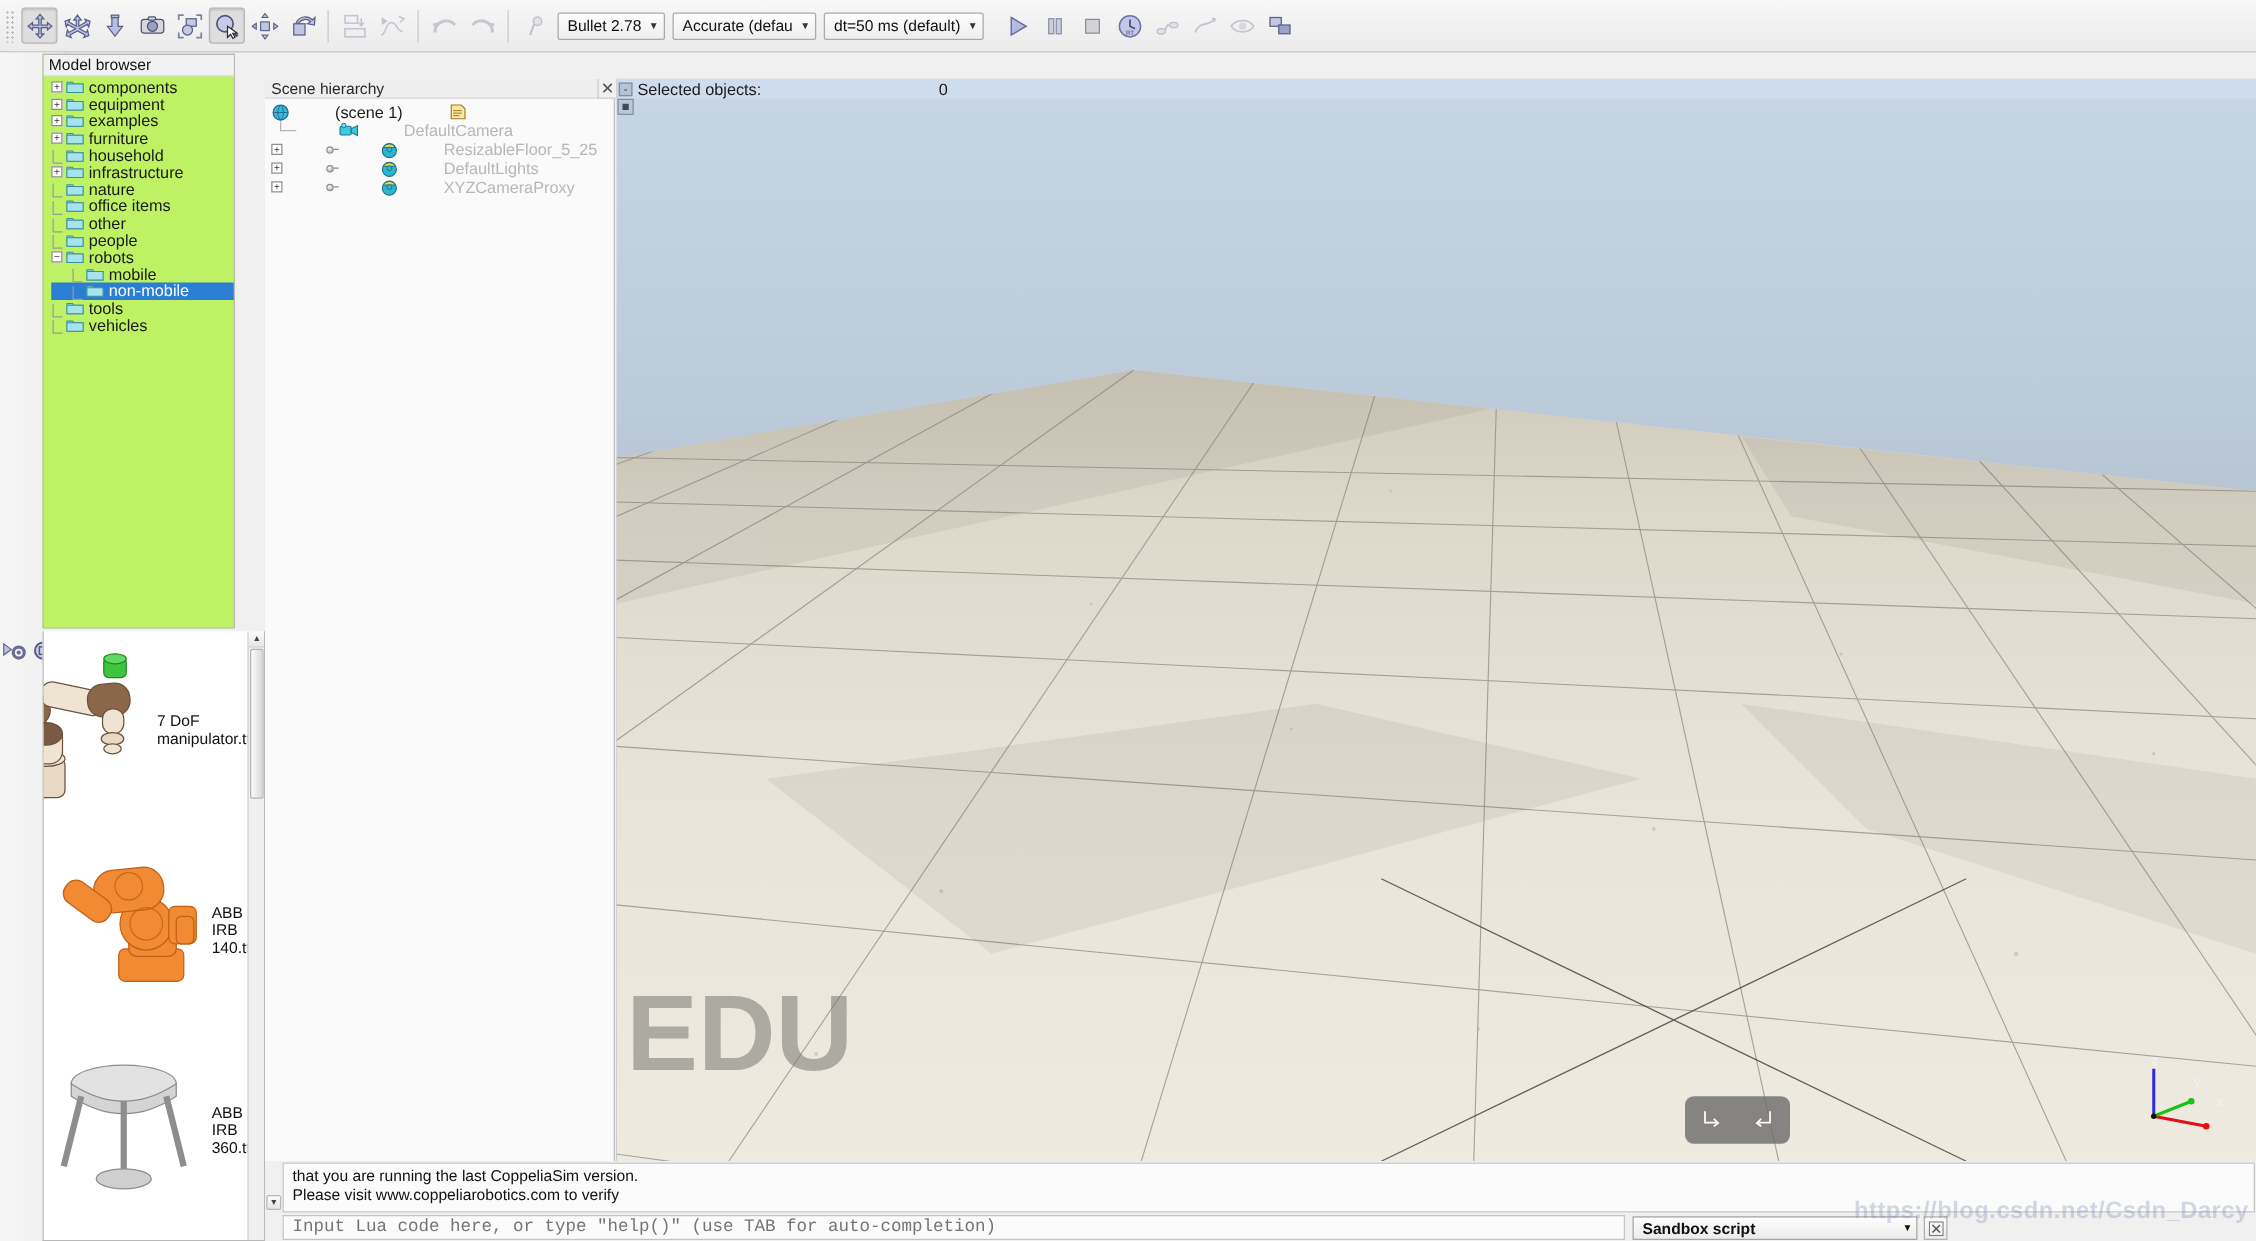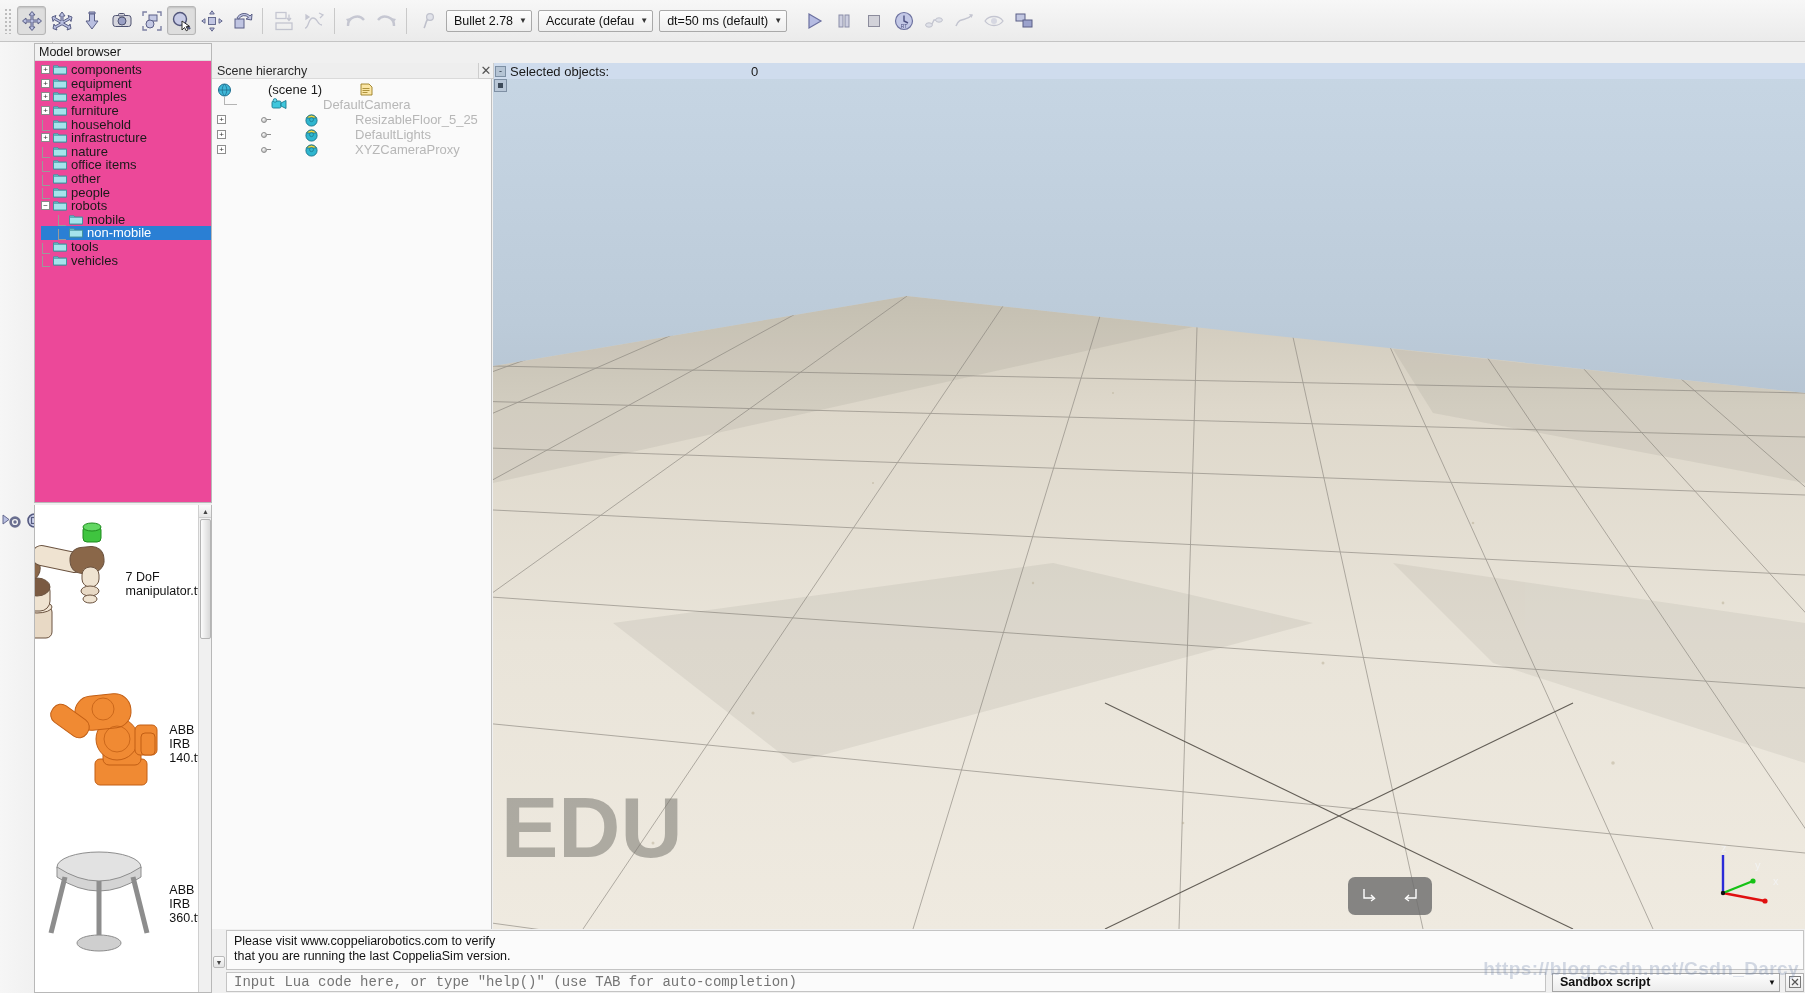--- a/index.html
+++ b/index.html
@@ -55,22 +55,22 @@
     background-size: 4px 3px; }
   .lbtn { width: 27px; height: 27px; margin: 3px 0; border: 1px solid transparent;
     border-radius: 3px; display: flex; align-items: center; justify-content: center;
     cursor: pointer; }
   .lbtn.on { background: #dcdcdc; border-color: #b2b2b2;
      box-shadow: inset 0 1px 2px rgba(0,0,0,.13); }
   .lsep { width: 22px; height: 1px; background: #d2d2d2; margin: 3px 0; }
 
   
   #model-browser {
-    position: absolute; left: 34px; top: 43px; width: 178px; height: 460px;
-    background: #ec4899; border: 1px solid #b8b8b8;
+    position: absolute; left: 34px; top: 43px; width: 154px; height: 460px;
+    background: #bef264; border: 1px solid #b8b8b8;
   }
   #mb-title { height: 17px; background: #f2f2f2; border-bottom: 1px solid #dcdcdc;
     font-size: 12.5px; padding-left: 4px; line-height: 17px; color: #151515; }
   #mb-tree { padding: 2px 0 0 6px; font-size: 13px; }
   .trow { height: 13.6px; display: flex; align-items: center; cursor: pointer;
     white-space: nowrap; padding-left: 0; }
   .trow.sel { background: #2a7fd4; color: #fff; }
   .tbox { width: 9px; height: 9px; border: 1px solid #8a8a8a; background: #fff;
     position: relative; flex: 0 0 auto; margin-right: 3px; font-size: 8px;
     line-height: 7px; text-align: center; color: #333; }
@@ -192,22 +192,22 @@
     background: #f0f0f0; }
   #status-scrollcol { position: absolute; left: 0; top: 0; width: 14px; height: 41px;
     background: #f0f0f0; }
   #status-scrollcol .dn { position:absolute; left:1px; bottom:2px; width:12px; height:12px;
     background: linear-gradient(#fbfbfb,#e3e3e3); border:1px solid #b9b9b9;
     border-radius:2px; display:flex; align-items:center; justify-content:center;
     font-size:7px; color:#444; }
   #status-box { position: absolute; left: 14px; top: 1px; width: 1578px; height: 40px;
     background: #fbfbfb; border: 1px solid #c4c4c4; padding: 3px 0 0 7px;
     font-size: 12.5px; line-height: 14.5px; color: #111; overflow: hidden; }
-  #lua-row { position: absolute; left: 14px; top: 43px; width: 1578px; height: 20px;
-    display: flex; align-items: center; }
+  #lua-row { position: absolute; left: 14px; top: 43px; width: 1332px; height: 20px;
+    display: flex; align-items: flex-end; }
   #lua-input { flex: 1; height: 20px; border: 1px solid #c4c4c4; background: #fbfbfb;
     font-family: "Liberation Mono", monospace; font-size: 14px; color: #a5a5a5;
     padding-left: 7px; line-height: 18px; outline: none; }
   #sandbox-combo { width: 228px; height: 19px; margin-left: 6px;
     border: 1px solid #a5a5a5; background: linear-gradient(#fdfdfd,#ececec);
     display:flex; align-items:center; padding: 0 3px 0 7px;
     font-size: 12.5px; font-weight: bold; color:#101010; cursor:pointer; }
   #sandbox-combo span.lab { flex: 1; }
   #sandbox-combo span.car { font-size: 8px; }
   #sandbox-clear { width: 19px; height: 19px; margin-left: 5px; border:1px solid #b0b0b0;
@@ -962,22 +962,22 @@
   </div>
   <div id="sel-sub">
       <i></i>
     </div>
 
   <div id="status-area">
     <div id="status-scrollcol">
       <div class="dn">▼</div>
     </div>
     <div id="status-box">
+      <div>that you are running the last CoppeliaSim version.</div>
       <div>Please visit www.coppeliarobotics.com to verify</div>
-      <div>that you are running the last CoppeliaSim version.</div>
     </div>
     <div id="lua-row">
       <input id="lua-input" type="text" placeholder="Input Lua code here, or type &quot;help()&quot; (use TAB for auto-completion)" style="">
       <div id="sandbox-combo">
         <span class="lab">Sandbox script</span>
         <span class="car">▼</span>
       </div>
       <div id="sandbox-clear">
         <svg width="12" height="12" viewBox="0 0 12 12">
           <rect x="0.5" y="0.5" width="11" height="11" fill="none" stroke="#7a7a7a" stroke-width="1"></rect>

